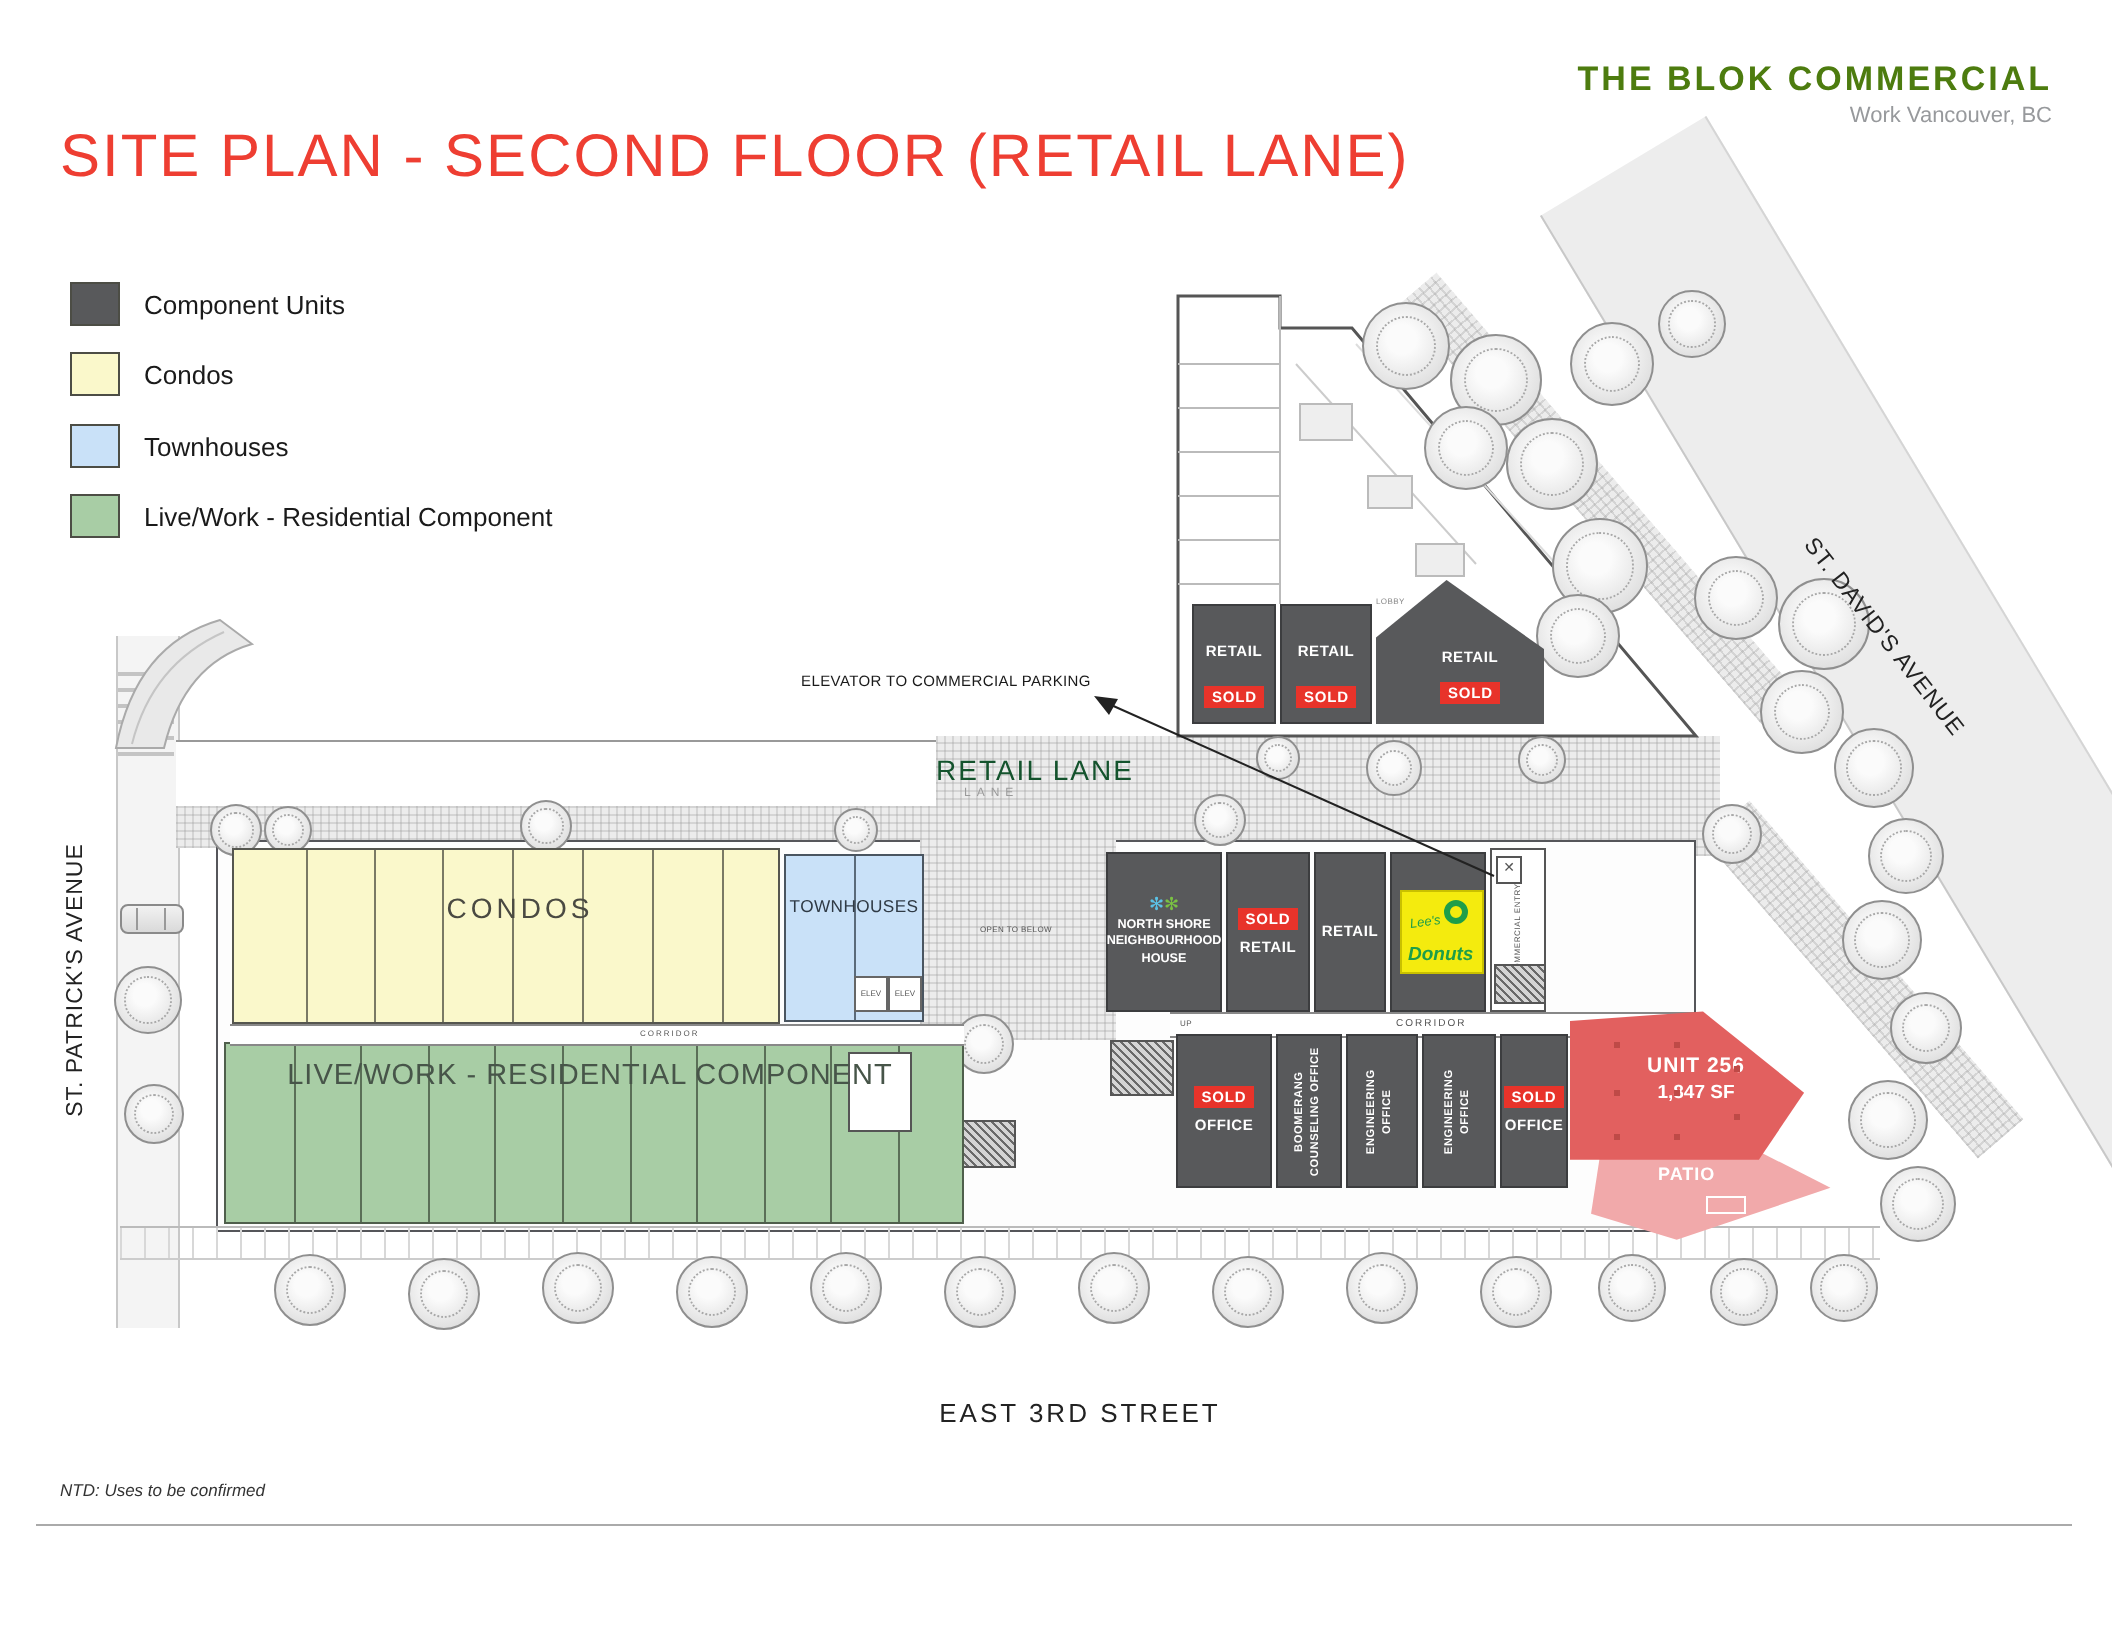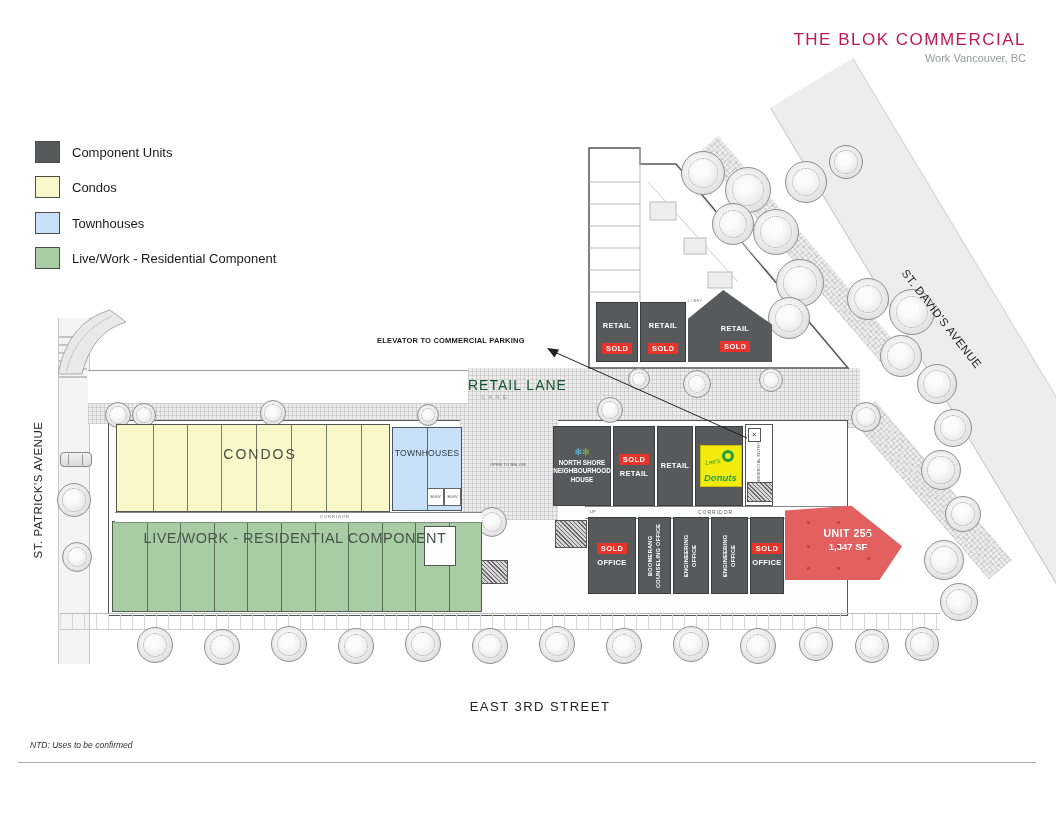--- a/index.html
+++ b/index.html
@@ -1,21 +1,21 @@
 <!DOCTYPE html>
 <html><head>
 <meta charset="utf-8">
 <style>
   html,body{margin:0;padding:0;background:#fff;}
   .page{position:relative;width:1056px;height:816px;overflow:hidden;background:#fff;
         font-family:"Liberation Sans",sans-serif;}
   .abs{position:absolute;}
 
   
-  .brand{position:absolute;top:30px;right:30px;font-size:17px;letter-spacing:1.5px;color:#be185d;}
+  .brand{position:absolute;top:30px;right:30px;font-size:17px;letter-spacing:1.5px;color:#4d7c0f;font-weight:bold;}
   .loc{position:absolute;top:52px;right:30px;font-size:11px;color:#97999c;}
   .title{position:absolute;top:62px;left:30px;font-size:30px;letter-spacing:1px;color:#ee3e32;}
 
   
   .leg-row{position:absolute;left:35px;display:flex;align-items:center;gap:12px;}
   .swatch{width:25px;height:22px;border:1px solid #4c4d45;box-sizing:border-box;}
   .leg-label{font-size:13px;color:#1a1a1a;}
 
   
   .hatch{background-color:#ececec;
@@ -44,20 +44,21 @@
   .note{position:absolute;left:30px;top:740px;font-size:8.5px;font-style:italic;color:#333;}
   .rule{position:absolute;left:18px;top:762px;width:1018px;border-top:1px solid #aaa;}
 </style>
 </head>
 <body>
 
 <div class="page">
 
   <div class="brand">THE BLOK COMMERCIAL</div>
   <div class="loc">Work Vancouver, BC</div>
+  <div class="title">SITE PLAN - SECOND FLOOR (RETAIL LANE)</div>
 
   <div class="leg-row" style="top:141px;">
     <span class="swatch" style="background: rgb(88, 89, 91);"></span>
     <span class="leg-label">Component Units</span>
   </div>
   <div class="leg-row" style="top:176px;">
     <span class="swatch" style="background: rgb(250, 248, 203);"></span>
     <span class="leg-label">Condos</span>
   </div>
   <div class="leg-row" style="top:212px;">
@@ -234,20 +235,25 @@
       <div class="vtext" style="width:46px;">ENGINEERING OFFICE</div>
     </div>
     <div class="unit uvert" style="left:711px;top:517px;width:37px;height:77px;">
       <div class="vtext" style="width:46px;">ENGINEERING OFFICE</div>
     </div>
     <div class="unit ucol" style="left:750px;top:517px;width:34px;height:77px;">
       <span class="sold">SOLD</span>
       <div class="ulabel">OFFICE</div>
     </div>
 
+    <div class="abs" style="left:793px;top:570px;width:126px;height:52px;background:#f1a9aa;z-index:3;
+         clip-path:polygon(6% 8%,63% 4%,97% 46%,36% 96%,2% 71%);">
+      <span class="abs" style="left:36px;top:12px;font-size:9px;font-weight:bold;color:#fff;letter-spacing:.5px;">PATIO</span>
+      <div class="abs" style="left:60px;top:28px;width:18px;height:7px;border:1px solid #fff;"></div>
+    </div>
     <div class="abs" id="unit256" style="left:785px;top:505px;width:133px;height:78px;background:#e2605f;z-index:3;
          clip-path:polygon(0 7%,50% 1%,88% 53%,71% 96%,0 96%);">
       <div class="abs" style="left:18px;top:22px;width:90px;text-align:center;color:#fff;font-weight:bold;">
         <div style="font-size:10.5px;letter-spacing:.5px;">UNIT 256</div>
         <div style="font-size:9.5px;margin-top:2px;">1,847 SF</div>
       </div>
     <div style="position: absolute; left: 22px; top: 16px; width: 3px; height: 3px; background: rgb(191, 74, 71);"></div>
         <div style="position: absolute; left: 52px; top: 16px; width: 3px; height: 3px; background: rgb(191, 74, 71);"></div>
         <div style="position: absolute; left: 82px; top: 28px; width: 3px; height: 3px; background: rgb(191, 74, 71);"></div>
         <div style="position: absolute; left: 22px; top: 40px; width: 3px; height: 3px; background: rgb(191, 74, 71);"></div>
@@ -262,22 +268,22 @@
 
     <div class="abs" style="left:468px;top:377px;z-index:4;font-size:14px;letter-spacing:1px;color:#14532d;">RETAIL LANE</div>
     <div class="abs" style="left:482px;top:394px;z-index:4;font-size:6px;letter-spacing:3px;color:#9a9a9a;">LANE</div>
     <div class="abs" style="left:-45px;top:482px;width:170px;height:16px;transform:rotate(-90deg);z-index:4;
          text-align:center;font-size:11.5px;letter-spacing:.5px;color:#222;">ST. PATRICK'S AVENUE</div>
     <div class="abs" style="left:865px;top:312px;width:150px;height:16px;transform:rotate(52deg);z-index:4;
          text-align:center;font-size:11.5px;letter-spacing:.5px;color:#222;">ST. DAVID'S AVENUE</div>
     <div class="abs" style="left:440px;top:699px;width:200px;text-align:center;z-index:4;font-size:13px;
          letter-spacing:1.5px;color:#222;">EAST 3RD STREET</div>
 
-    <div class="abs" style="left:377px;top:336px;width:158px;text-align:left;z-index:5;font-size:7.5px;
-         font-weight:bold;color:#1a1a1a;letter-spacing:.2px;">ELEVATOR TO COMMERCIAL PARKING</div>
+    <div class="abs" style="left:394px;top:336px;width:158px;text-align:center;z-index:5;font-size:7.5px;
+         font-weight:normal;color:#1a1a1a;letter-spacing:.2px;">ELEVATOR TO COMMERCIAL PARKING</div>
     <svg class="abs" style="left:540px;top:338px;z-index:5;" width="215" height="108" viewBox="0 0 215 108">
       <line x1="10" y1="12" x2="207" y2="100" stroke="#222" stroke-width="1"></line>
       <polygon points="7,10 19,11.5 14.5,19.5" fill="#222"></polygon>
     </svg>
   <div class="tree" style="left: 681px; top: 151px; width: 44px; height: 44px;"></div>
       <div class="tree" style="left: 725px; top: 167px; width: 46px; height: 46px;"></div>
       <div class="tree" style="left: 785px; top: 161px; width: 42px; height: 42px;"></div>
       <div class="tree" style="left: 712px; top: 203px; width: 42px; height: 42px;"></div>
       <div class="tree" style="left: 753px; top: 209px; width: 46px; height: 46px;"></div>
       <div class="tree" style="left: 776px; top: 259px; width: 48px; height: 48px;"></div>

